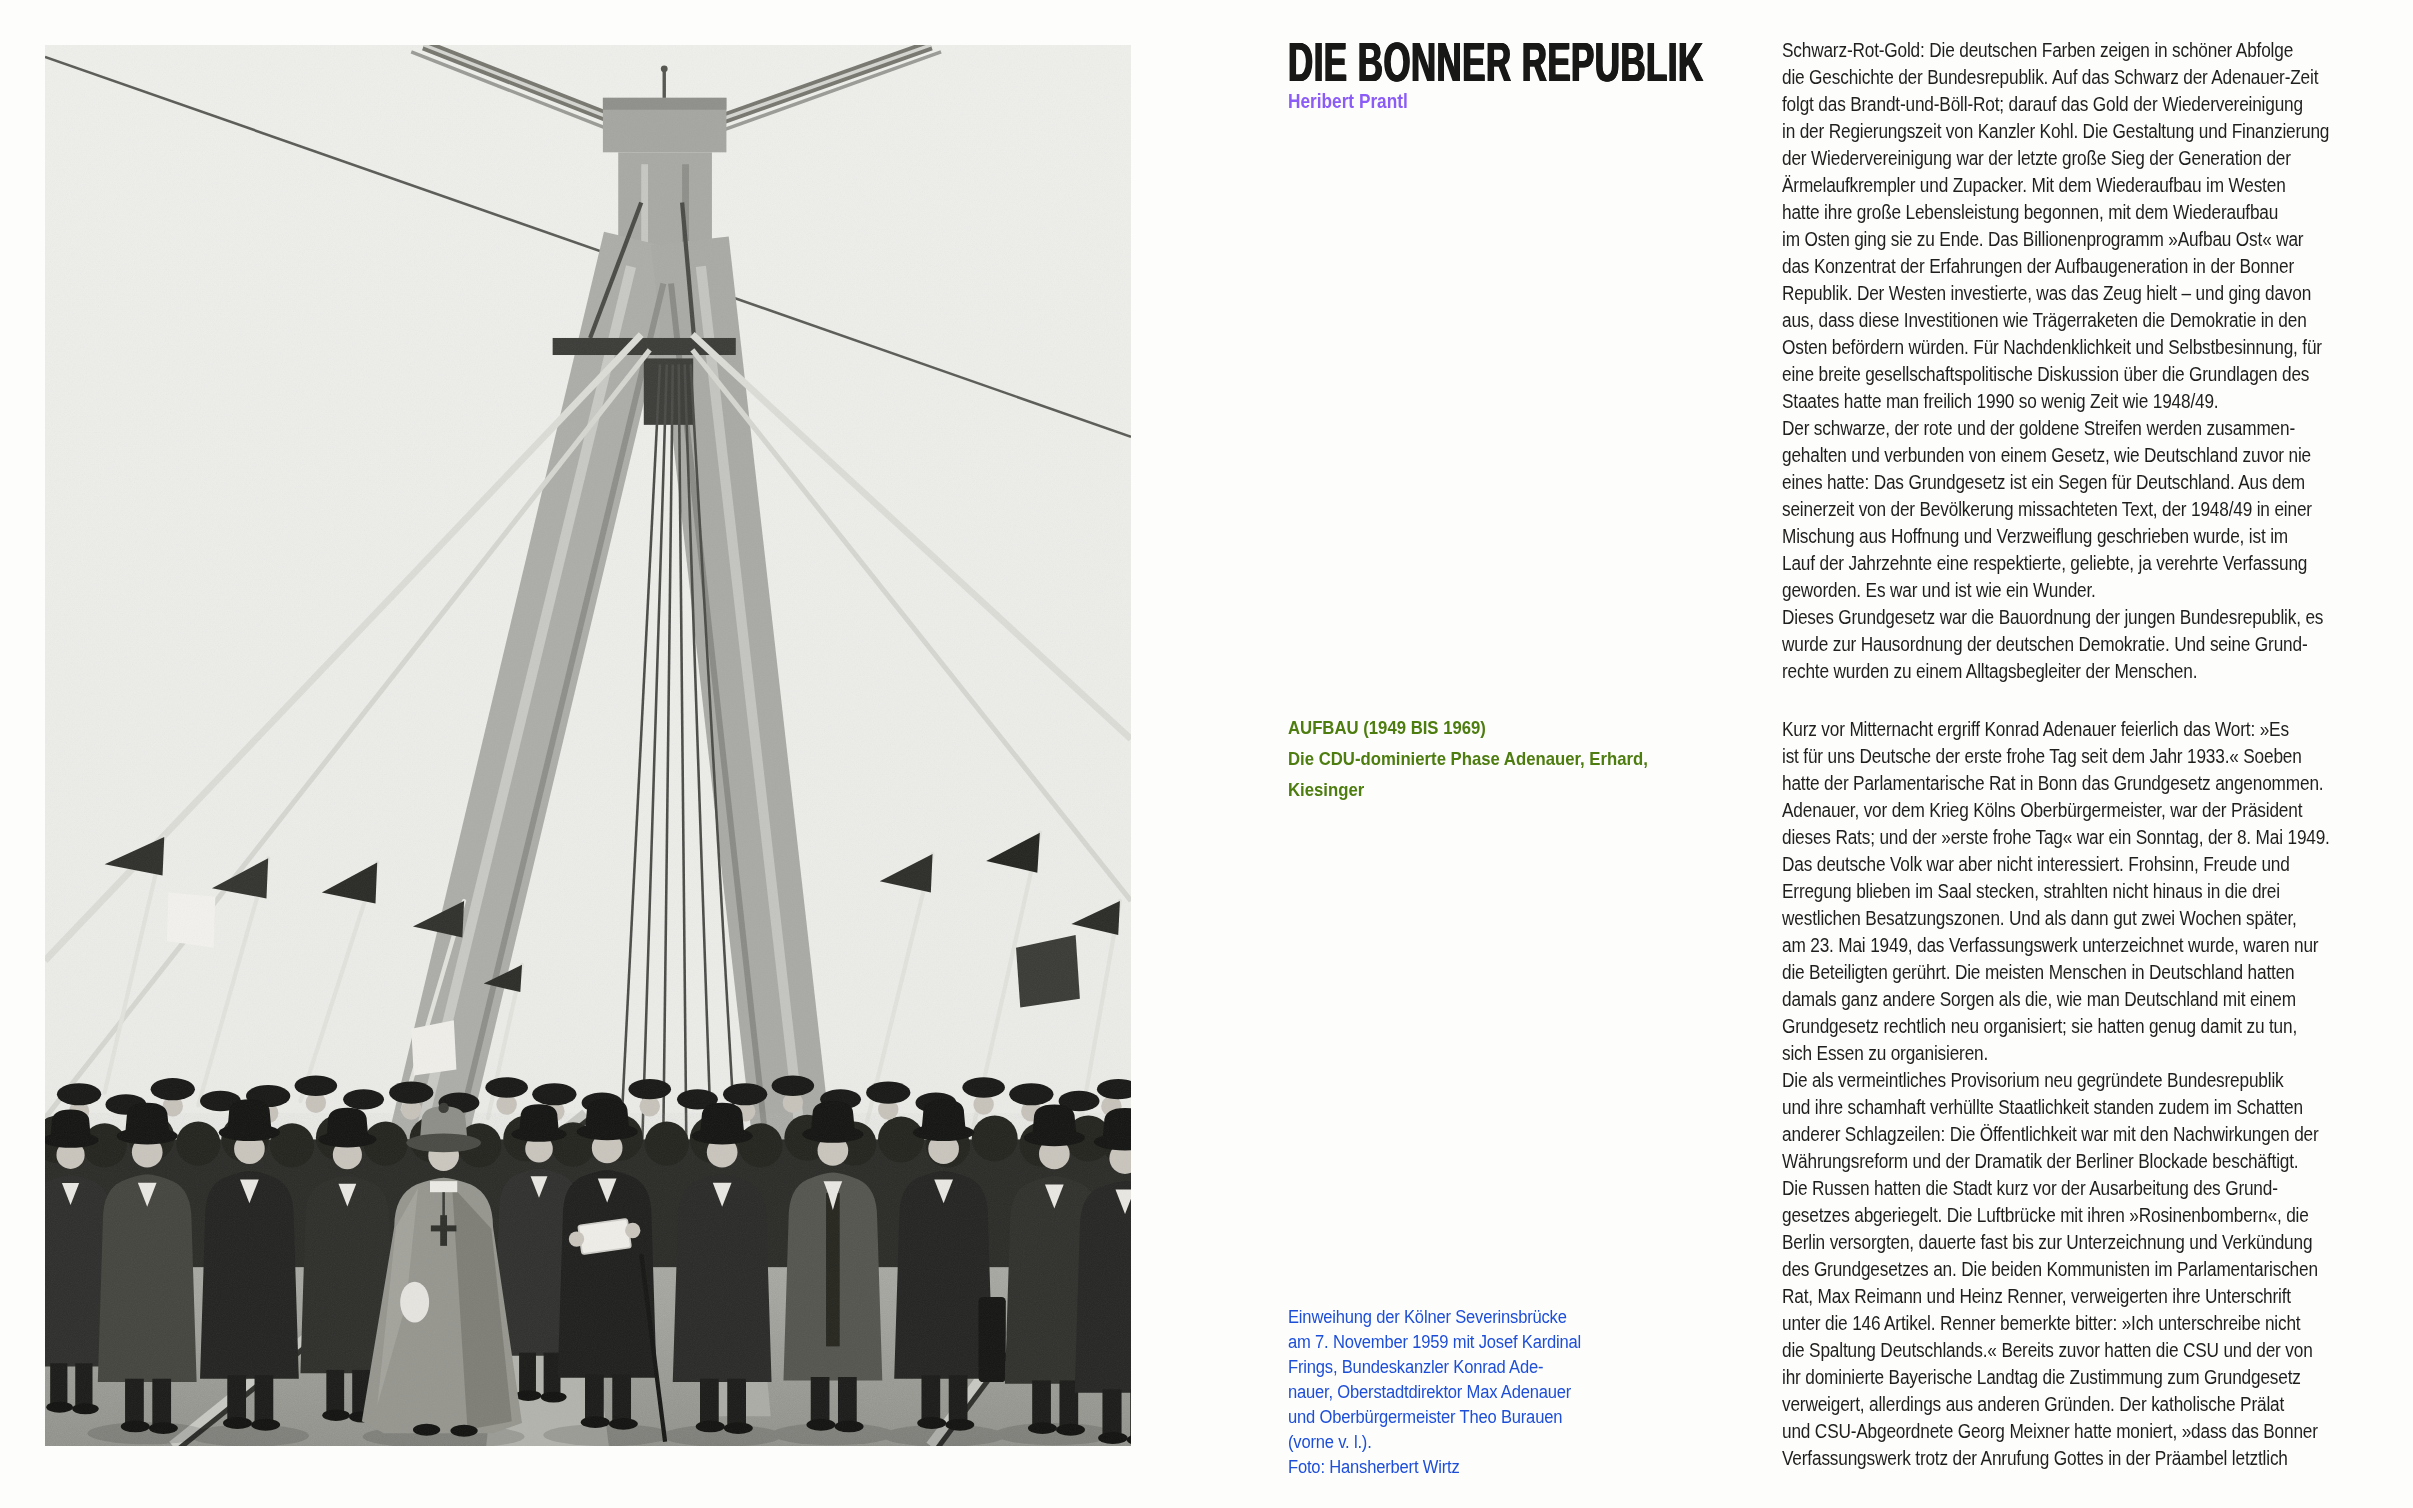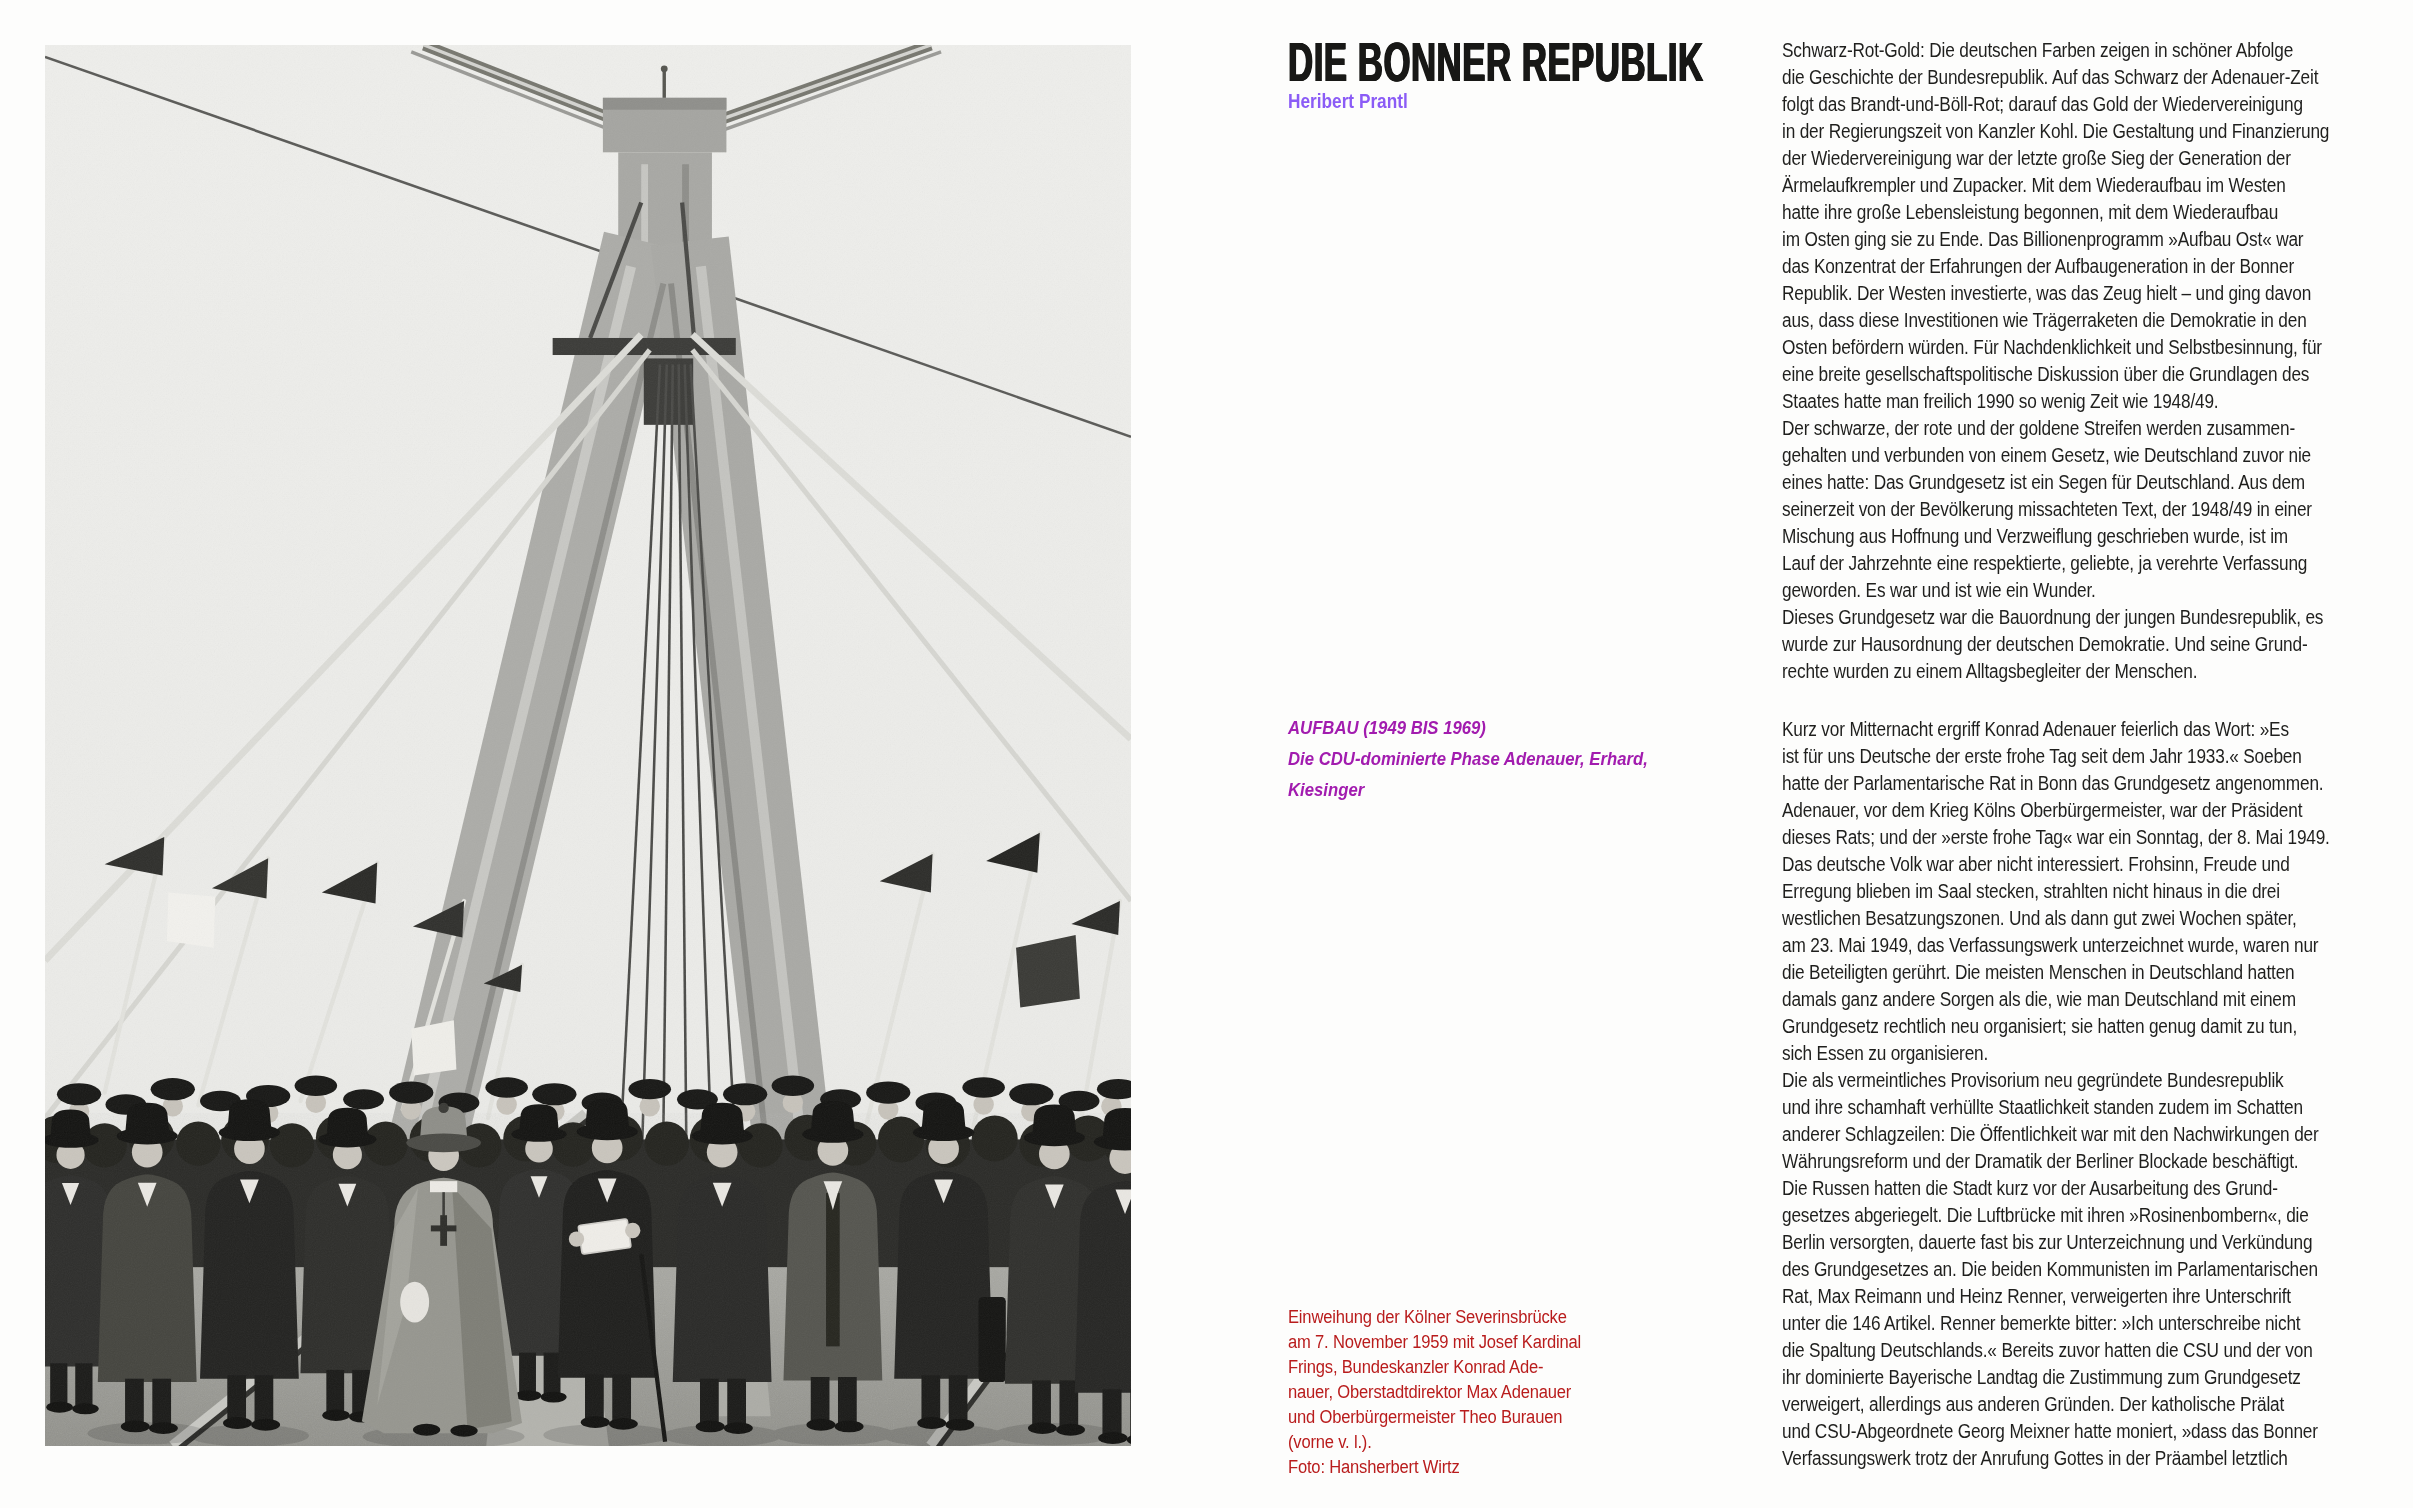--- a/index.html
+++ b/index.html
@@ -34,26 +34,26 @@
   .author{
     position:absolute;left:1288px;top:90px;
     font-size:19.6px;font-weight:700;white-space:nowrap;color:#8b5cf6;
   }
   .author .squeeze, .heading .squeeze, .caption .squeeze, .bodytext .squeeze{
     display:inline-block;transform-origin:0 0;white-space:pre-line;
   }
   .author .squeeze{transform:scaleX(0.88);}
   .heading{
     position:absolute;left:1288px;top:712px;
-    font-size:19px;font-weight:700;line-height:31px;color:#a21caf;font-style:italic;
+    font-size:19px;font-weight:700;line-height:31px;color:#4d7c0f;
   }
   .heading .squeeze{transform:scaleX(0.88);}
   .caption{
     position:absolute;left:1288px;top:1305px;
-    font-size:18px;line-height:25px;color:#b91c1c;
+    font-size:18px;line-height:25px;color:#1d4ed8;
   }
   .caption .squeeze{transform:scaleX(0.92);letter-spacing:-0.2px;}
 
   
   .bodytext{
     position:absolute;left:1782px;width:647px;margin:0;
     font-size:19.6px;line-height:27px;letter-spacing:-0.2px;color:#1F1F1D;
   }
   .bodytext .squeeze{transform:scaleX(0.88);}
   .para1{top:37px;}

